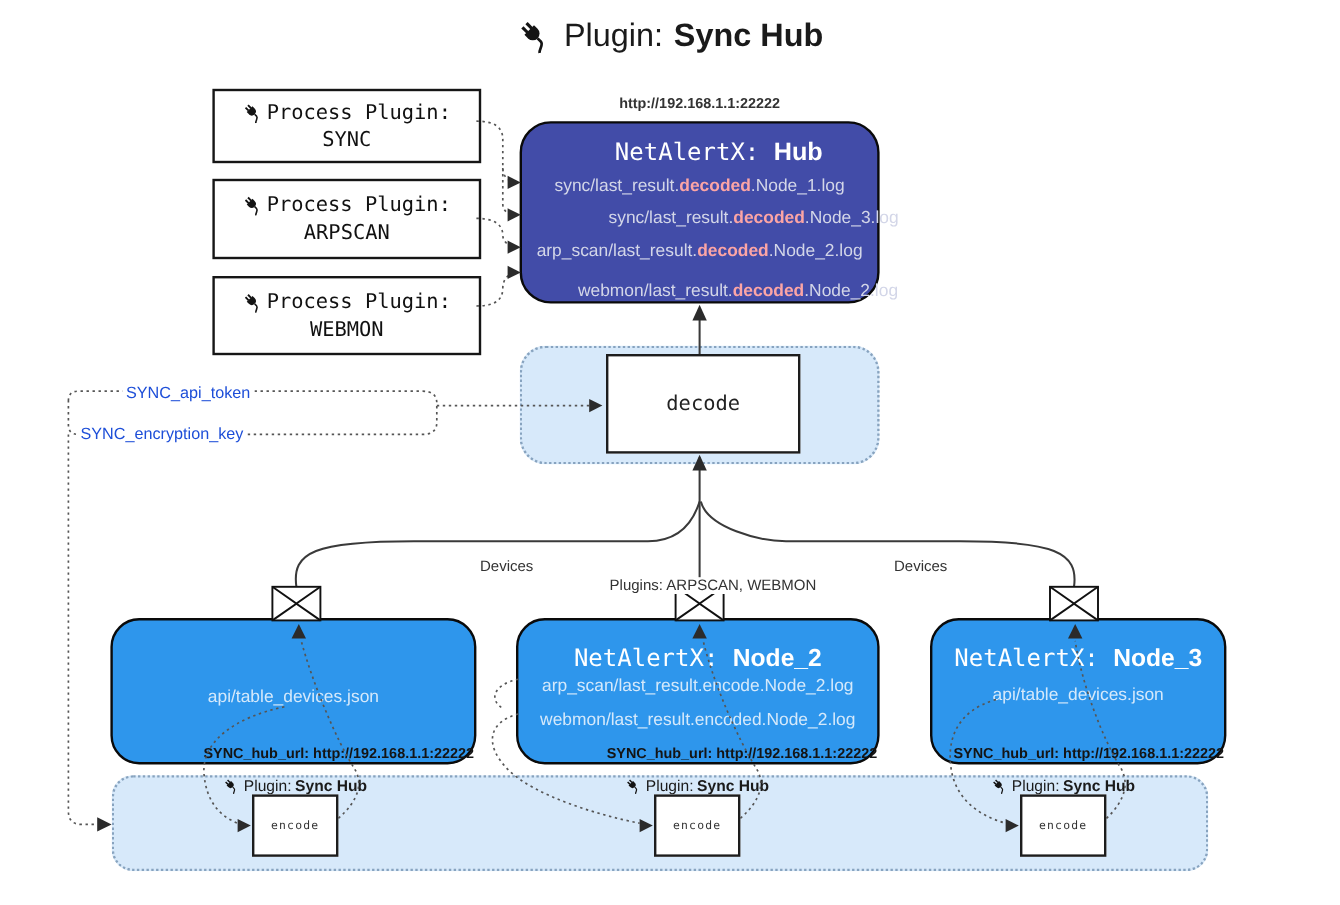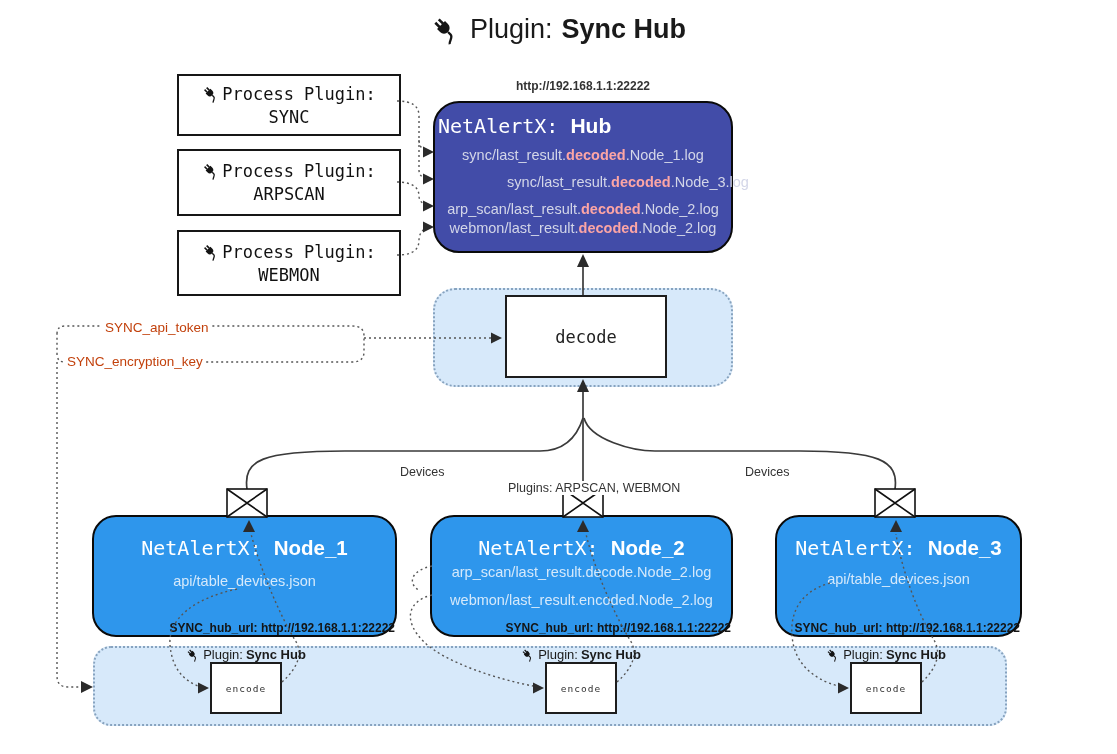--- a/index.html
+++ b/index.html
@@ -17,38 +17,38 @@
   
   .proc{left:177px;width:220px;background:#fff;border:2px solid #161616;
         font-family:"DejaVu Sans Mono",monospace;font-size:17px;color:#111;
         display:flex;flex-direction:column;justify-content:center;align-items:center;gap:3px;}
   .proc .l1{display:flex;align-items:center;gap:2px;}
 
   
   .huburl{left:433px;width:300px;top:79px;text-align:center;font-size:12px;font-weight:600;color:#333;}
   .hub{left:433px;top:101px;width:300px;height:152px;background:var(--hub);border:2.5px solid #0a0a0a;
        border-radius:26px;box-sizing:border-box;}
-  .hub .htitle{position:absolute;top:11px;left:3px;width:100%;text-align:left;color:#fff;
+  .hub .htitle{position:absolute;top:11px;left:16px;width:100%;text-align:center;color:#fff;
        font-family:"DejaVu Sans Mono",monospace;font-size:20px;}
   .hub .htitle .bold{font-family:"Liberation Sans",sans-serif;font-weight:bold;font-size:21px;}
   .hfile{position:absolute;left:0;width:100%;text-align:center;font-size:14.5px;color:var(--text_light);
          white-space:nowrap;}
   .hfile b{color:#fca5a5;}
 
   
   .panel{background:var(--panel);border:2px dotted var(--panel_border);box-sizing:border-box;}
   .decode-panel{left:433px;top:288px;width:300px;height:99px;border-radius:22px;}
   .whitebox{background:#fff;border:2px solid #1d1d1d;box-sizing:border-box;
             display:flex;align-items:center;justify-content:center;
             font-family:"DejaVu Sans Mono",monospace;color:#222;}
   .decode-box{left:505px;top:295px;width:162px;height:83px;font-size:17px;}
 
   
   .lbl{background:#fff;padding:0 3px;font-size:12.5px;color:#333;white-space:nowrap;margin-top:20px;}
-  .keylbl{background:#fff;padding:0 3px;font-size:13.5px;color:#c2410c;white-space:nowrap;}
+  .keylbl{background:#fff;padding:0 3px;font-size:13.5px;color:#1d4ed8;white-space:nowrap;}
 
   
   .node{top:515px;height:122px;background:var(--node);border:2.5px solid #0a0a0a;border-radius:24px;
         box-sizing:border-box;}
   .ntitle{position:absolute;top:19px;left:0;width:100%;text-align:center;color:#fff;
           font-family:"DejaVu Sans Mono",monospace;font-size:20px;white-space:nowrap;}
   .ntitle .bold{font-family:"Liberation Sans",sans-serif;font-weight:bold;font-size:20.5px;}
   .nfile{position:absolute;left:0;width:100%;text-align:center;font-size:14.5px;color:var(--node_text_light);
          white-space:nowrap;}
   .nurl{position:absolute;top:104px;left:0;width:100%;text-align:right;font-size:12px;font-weight:600;color:#141414;
@@ -122,40 +122,37 @@
     </div>
     <div class="hfile" style="top:44px;">
       <span>sync/last_result.</span><b>decoded</b><span>.Node_1.log</span>
     </div>
     <div class="hfile" style="top:71px;margin-left:45px;">
       <span>sync/last_result.</span><b>decoded</b><span>.Node_3.log</span>
     </div>
     <div class="hfile" style="top:98px;">
       <span>arp_scan/last_result.</span><b>decoded</b><span>.Node_2.log</span>
     </div>
-    <div class="hfile" style="top:117px;">
+    <div class="hfile" style="top:132px;margin-left:32px;">
       <span>webmon/last_result.</span><b>decoded</b><span>.Node_2.log</span>
     </div>
   </div>
 
   <div class="abs z1 panel decode-panel"></div>
   <div class="abs z1 whitebox decode-box">decode</div>
 
   <div class="abs z1 node" style="left:92px;width:305px;">
-    <div class="ntitle">
-      <span>NetAlertX: </span><span class="bold">Node_1</span>
-    </div>
     <div class="nfile" style="top:56px;">api/table_devices.json</div>
     <div class="nurl">SYNC_hub_url: http://192.168.1.1:22222</div>
   </div>
   <div class="abs z1 node" style="left:430px;width:303px;">
     <div class="ntitle">
       <span>NetAlertX: </span><span class="bold">Node_2</span>
     </div>
-    <div class="nfile" style="top:47px;">arp_scan/last_result.decode.Node_2.log</div>
+    <div class="nfile" style="top:47px;">arp_scan/last_result.encode.Node_2.log</div>
     <div class="nfile" style="top:75px;">webmon/last_result.encoded.Node_2.log</div>
     <div class="nurl">SYNC_hub_url: http://192.168.1.1:22222</div>
   </div>
   <div class="abs z1 node" style="left:775px;width:247px;">
     <div class="ntitle">
       <span>NetAlertX: </span><span class="bold">Node_3</span>
     </div>
     <div class="nfile" style="top:54px;">api/table_devices.json</div>
     <div class="nurl">SYNC_hub_url: http://192.168.1.1:22222</div>
   </div>

